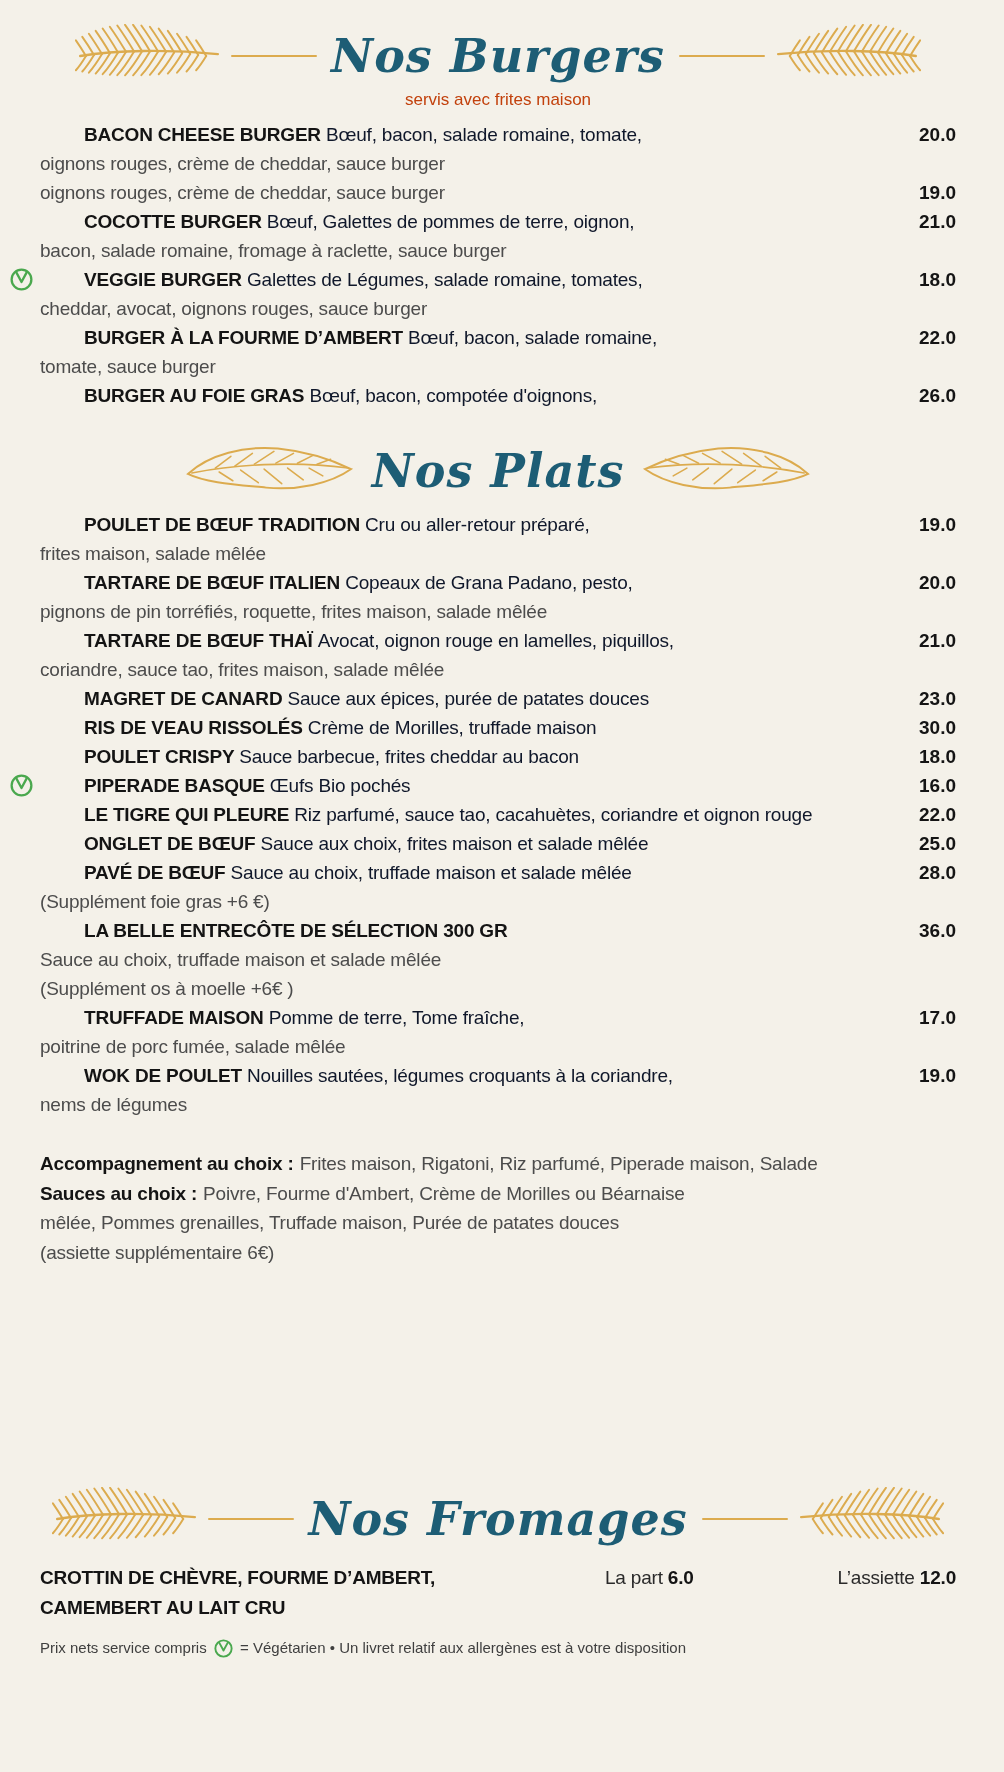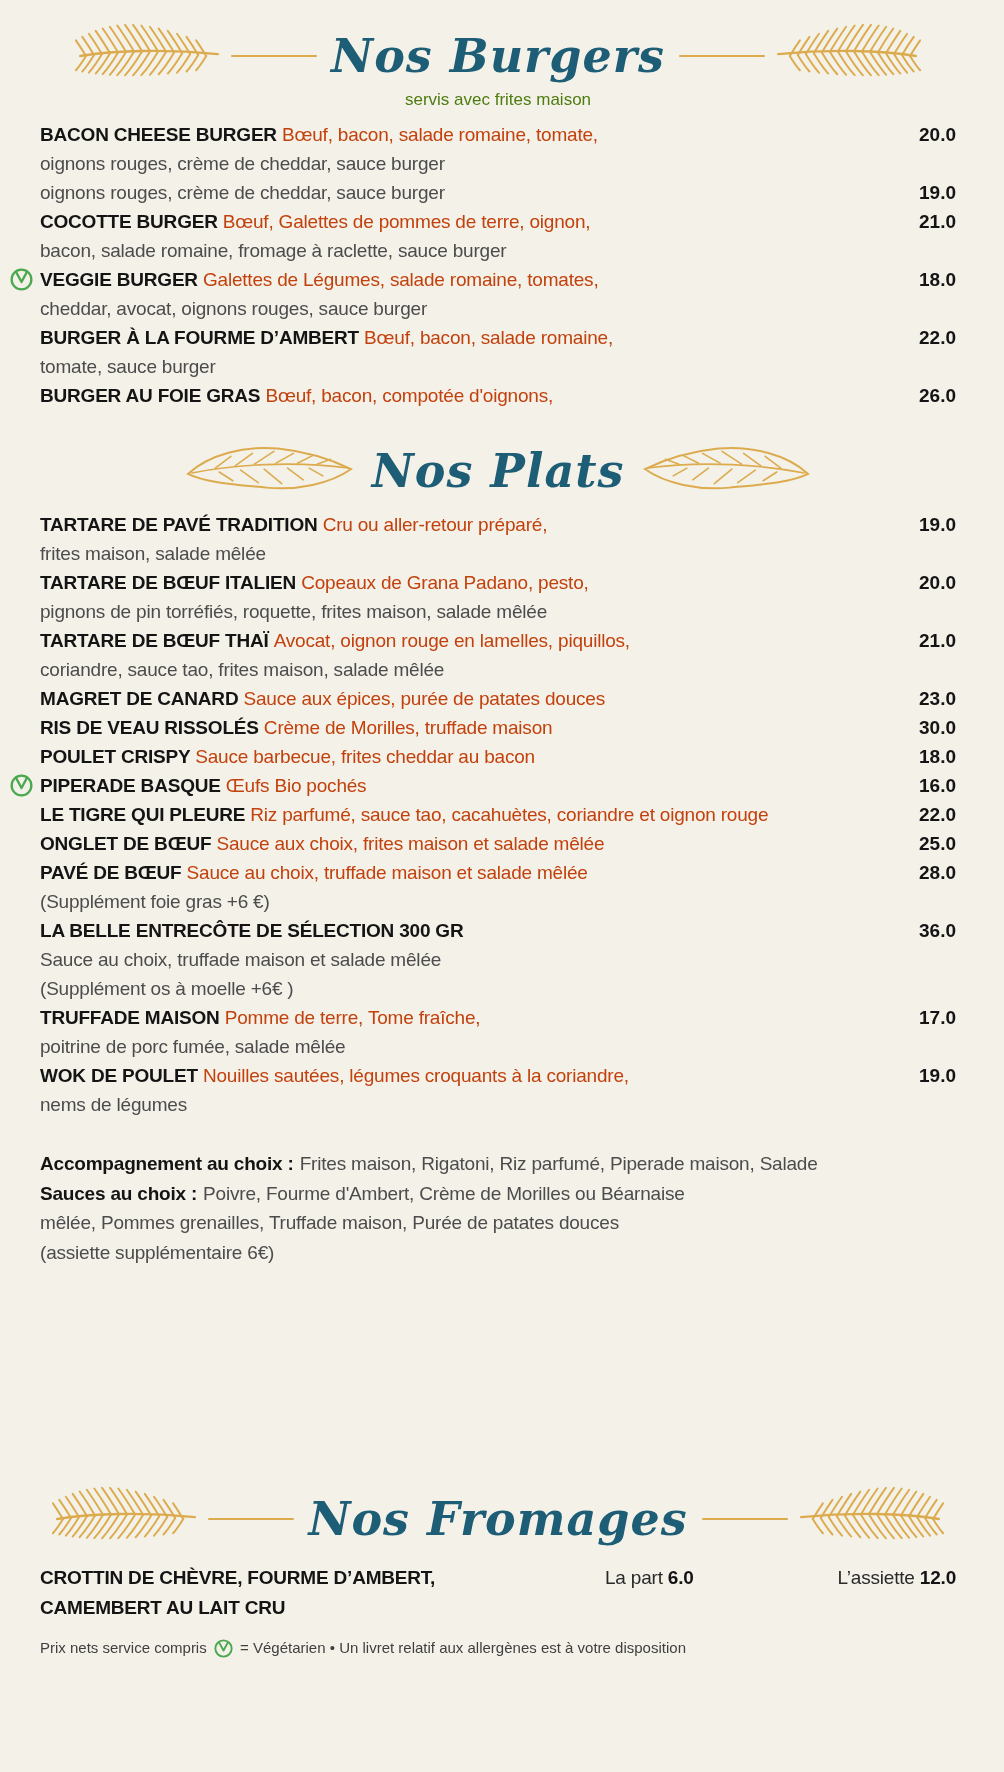--- a/index.html
+++ b/index.html
@@ -14,27 +14,27 @@
   .section-header{display:flex;align-items:center;justify-content:center;gap:8px;}
   .script-title{
     font-family:"DejaVu Serif",serif;font-style:italic;font-weight:700;
     font-size:46px;line-height:1.1;color:#1d5d75;letter-spacing:1px;
     padding:0 6px;white-space:nowrap;
   }
   .rule{width:86px;height:2px;background:#dcab4e;border-radius:2px;}
   .fern-svg{width:148px;height:64px;flex:0 0 auto;}
   .feather-svg{width:176px;height:70px;flex:0 0 auto;}
   .flip{transform:scaleX(-1);}
-  .subtitle{text-align:center;font-size:17px;color:#4d7c0f;margin:2px 0 10px 0;}
+  .subtitle{text-align:center;font-size:17px;color:#c2410c;margin:2px 0 10px 0;}
   
   .menu-list{margin-top:4px;}
   .menu-item{position:relative;padding-right:68px;font-size:19px;line-height:29px;letter-spacing:-0.2px;}
   .item-line{white-space:nowrap;}
-  .item-name{font-weight:700;color:#141414;}
-  .item-desc{color:#c2410c;}
+  .item-name{font-weight:700;color:#141414;margin-left:44px;}
+  .item-desc{color:#0f172a;}
   .item-price{position:absolute;right:0;top:0;font-weight:700;color:#141414;letter-spacing:0;}
   .item-cont{white-space:nowrap;color:#4c4c4c;}
   .veg-badge{position:absolute;left:-30px;top:3px;width:23px;height:23px;}
   
   .notes{margin-top:30px;font-size:19px;line-height:29.5px;letter-spacing:-0.2px;}
   .note-label{font-weight:700;color:#141414;margin-right:6px;}
   
   .fromages-row{display:flex;margin-top:12px;font-size:19px;line-height:30px;letter-spacing:-0.2px;justify-content:flex-end;}
   .fr-name{width:565px;font-weight:700;color:#141414;}
   .fr-part{width:180px;color:#2a2a2a;}
@@ -221,21 +221,21 @@
     <span class="script-title">Nos Plats</span>
     <svg class="feather-svg flip" viewBox="0 0 180 70">
         <use href="#feather-shape"></use>
       </svg>
   </div>
 
   <div class="menu-list" id="plats-list">
   <div class="menu-item">
 
     <div class="item-line">
-      <span class="item-name">TARTARE DE PAVÉ TRADITION </span>
+      <span class="item-name">POULET DE BŒUF TRADITION </span>
       <span class="item-desc">Cru ou aller-retour préparé,</span>
     </div>
     <span class="item-price">19.0</span>
   <div class="item-cont">frites maison, salade mêlée</div>
       </div>
 
   <div class="menu-item">
 
     <div class="item-line">
       <span class="item-name">TARTARE DE BŒUF ITALIEN </span>

